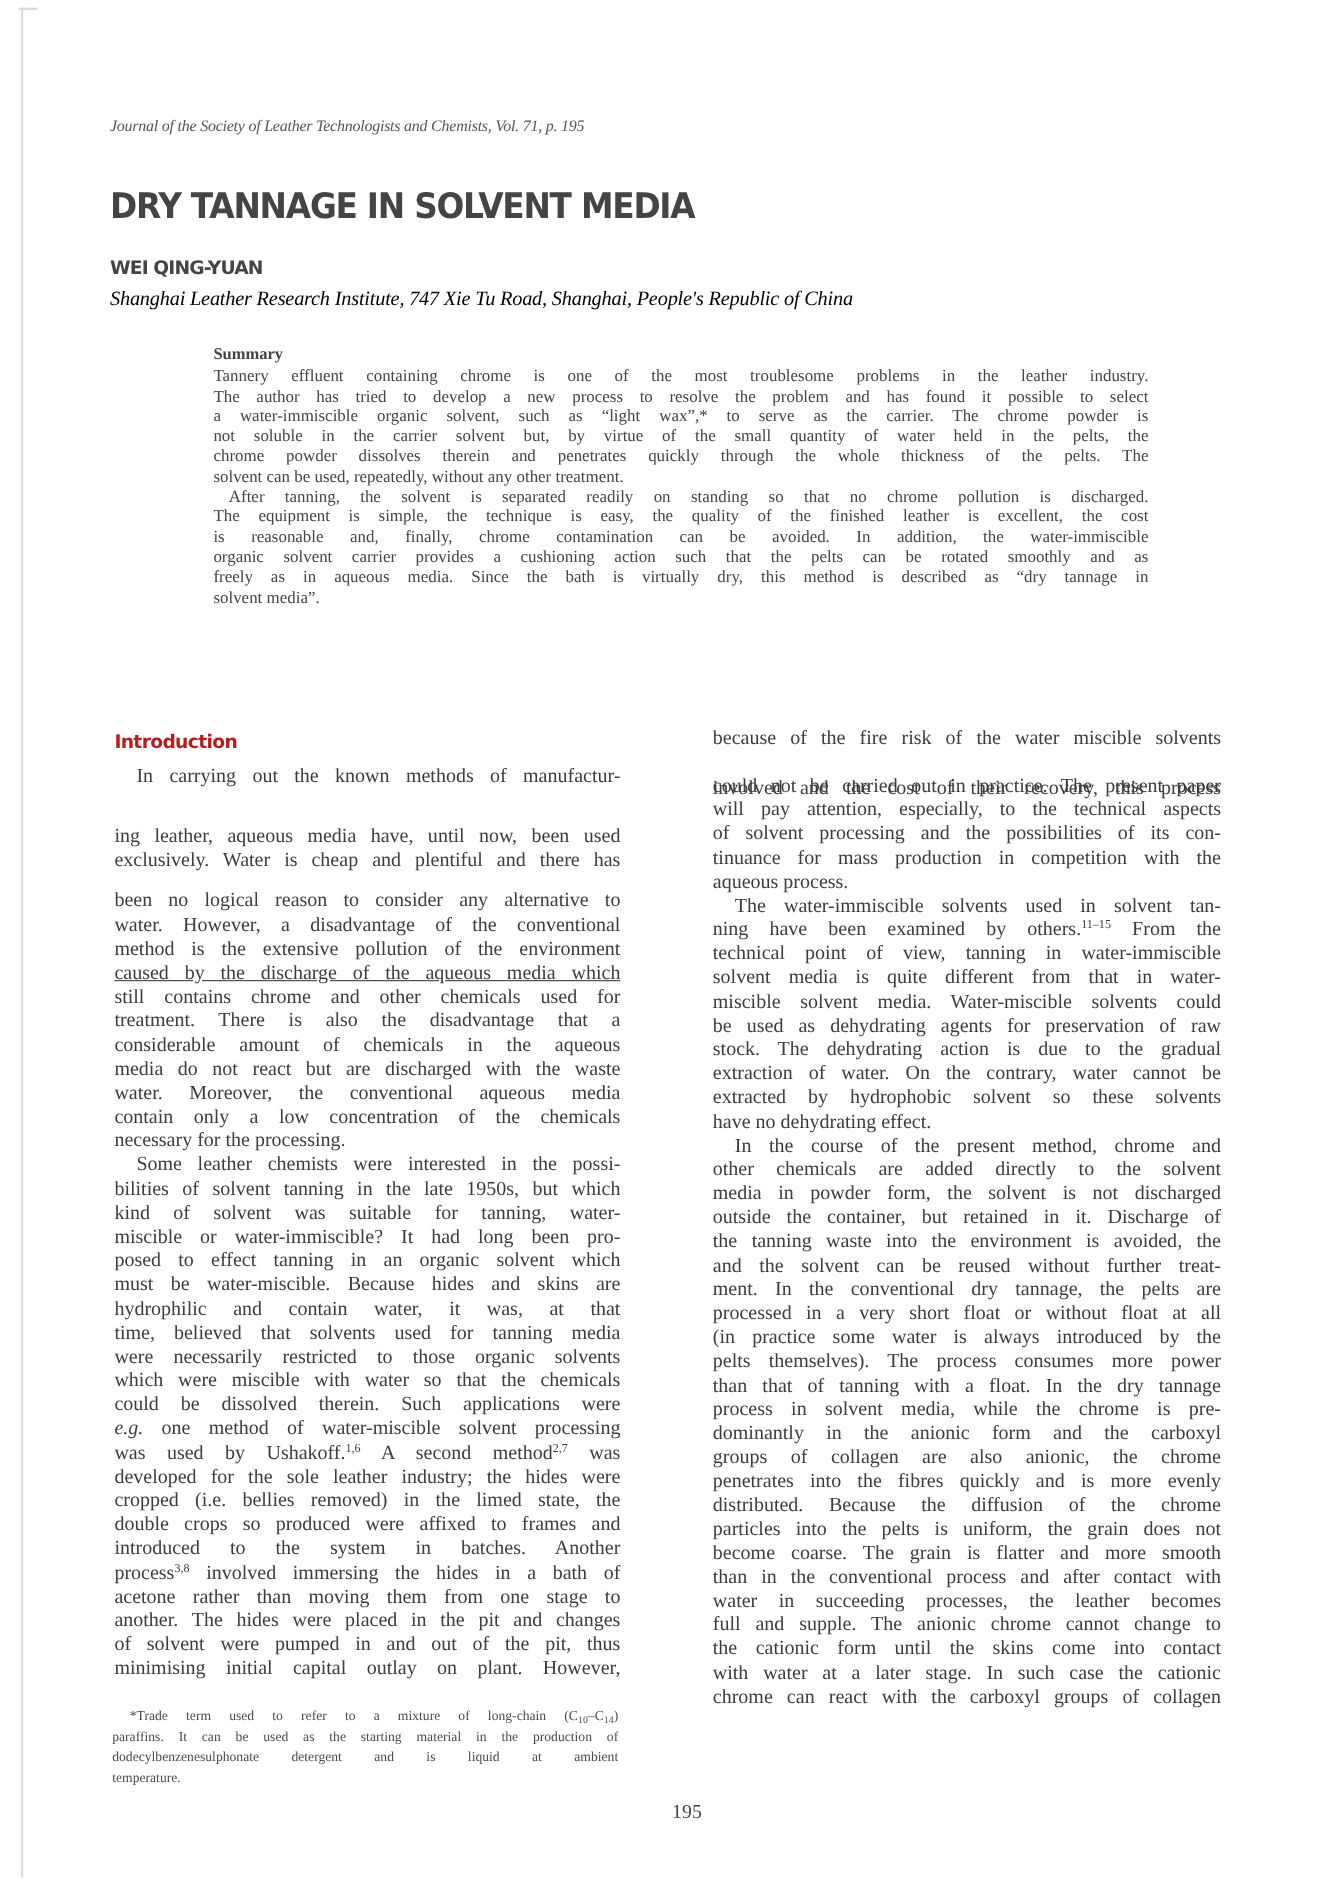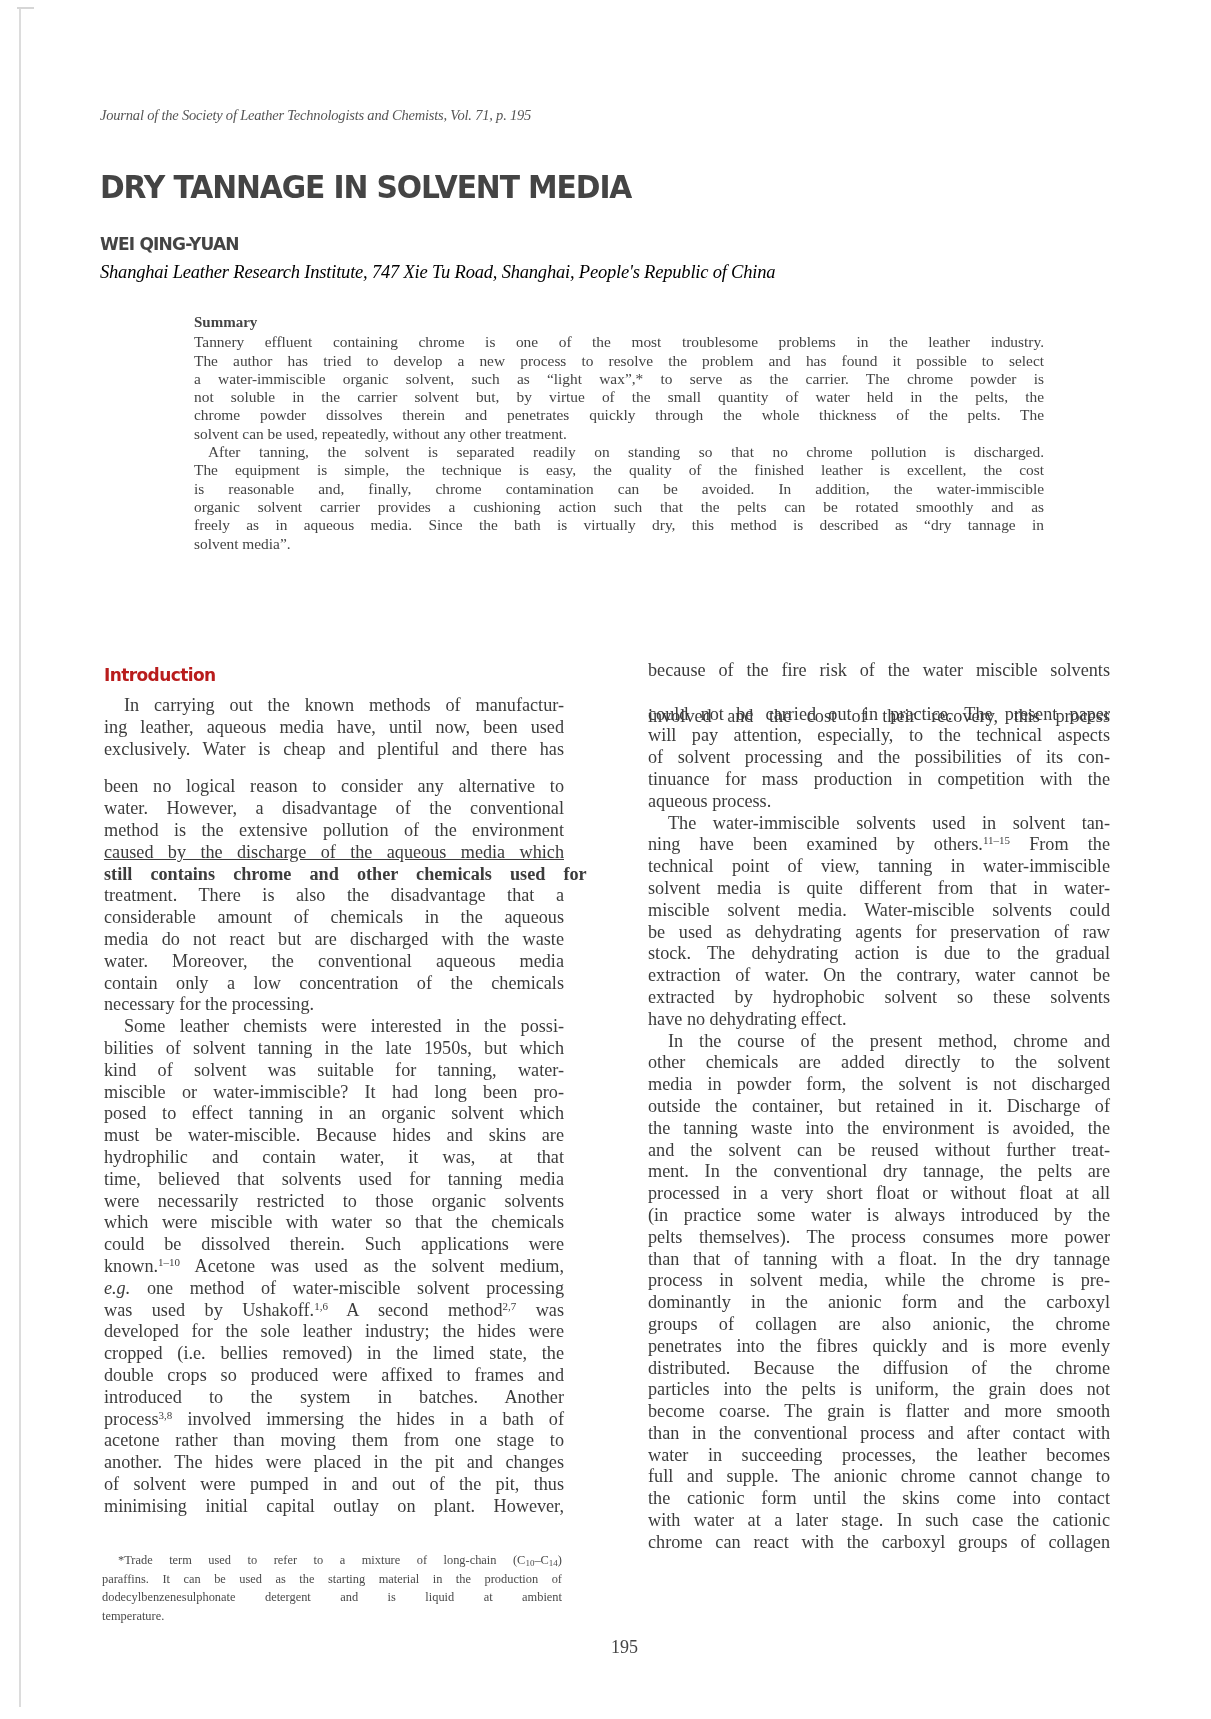--- a/index.html
+++ b/index.html
@@ -53,45 +53,44 @@
   <span class="jline" style="white-space: nowrap;"><span style="display: inline-block; word-spacing: 20.2266px;">is reasonable and, finally, chrome contamination can be avoided. In addition, the water-immiscible</span></span>
   <span class="jline" style="white-space: nowrap;"><span style="display: inline-block; word-spacing: 13.9287px;">organic solvent carrier provides a cushioning action such that the pelts can be rotated smoothly and as</span></span>
   <span class="jline" style="white-space: nowrap;"><span style="display: inline-block; word-spacing: 12.5156px;">freely as in aqueous media. Since the bath is virtually dry, this method is described as “dry tannage in</span></span>
   <span class="jline last">solvent media”.</span>
 </div>
 
 <div class="section-heading">Introduction</div>
 
 <div class="col col-left">
   <span class="jline indent" style="white-space: nowrap;"><span style="display: inline-block; word-spacing: 10.3103px;">In carrying out the known methods of manufactur-</span></span>
-  <span class="jline" style="white-space: nowrap;"><span style="display: inline-block; word-spacing: 8.55859px;">ing leather, aqueous media have, until now, been used</span></span>
+  <span class="jline" style="white-space: nowrap; margin-top: 32px;"><span style="display: inline-block; word-spacing: 8.55859px;">ing leather, aqueous media have, until now, been used</span></span>
   <span class="jline" style="white-space: nowrap;"><span style="display: inline-block; word-spacing: 8.18945px;">exclusively. Water is cheap and plentiful and there has</span></span>
   <span class="jline" style="white-space: nowrap; margin-top: 16px;"><span style="display: inline-block; word-spacing: 10.1523px;">been no logical reason to consider any alternative to</span></span>
   <span class="jline" style="white-space: nowrap;"><span style="display: inline-block; word-spacing: 13.9974px;">water. However, a disadvantage of the conventional</span></span>
   <span class="jline" style="white-space: nowrap;"><span style="display: inline-block; word-spacing: 10.8013px;">method is the extensive pollution of the environment</span></span>
   <span class="jline" style="white-space: nowrap;"><span style="display: inline-block; word-spacing: 9.81445px; text-decoration: underline;">caused by the discharge of the aqueous media which</span></span>
-  <span class="jline" style="white-space: nowrap;"><span style="display: inline-block; word-spacing: 13.5491px; font-weight: bold;">still contains chrome and other chemicals used for</span></span>
+  <span class="jline" style="white-space: nowrap;"><span style="display: inline-block; word-spacing: 13.5491px;">still contains chrome and other chemicals used for</span></span>
   <span class="jline" style="white-space: nowrap;"><span style="display: inline-block; word-spacing: 16.9911px;">treatment. There is also the disadvantage that a</span></span>
   <span class="jline" style="white-space: nowrap;"><span style="display: inline-block; word-spacing: 17.0703px;">considerable amount of chemicals in the aqueous</span></span>
   <span class="jline" style="white-space: nowrap;"><span style="display: inline-block; word-spacing: 8.6684px;">media do not react but are discharged with the waste</span></span>
   <span class="jline" style="white-space: nowrap;"><span style="display: inline-block; word-spacing: 19.5219px;">water. Moreover, the conventional aqueous media</span></span>
   <span class="jline" style="white-space: nowrap;"><span style="display: inline-block; word-spacing: 13.9844px;">contain only a low concentration of the chemicals</span></span>
   <span class="jline last">necessary for the processing.</span>
   <span class="jline indent" style="white-space: nowrap;"><span style="display: inline-block; word-spacing: 9.6808px;">Some leather chemists were interested in the possi-</span></span>
   <span class="jline" style="white-space: nowrap;"><span style="display: inline-block; word-spacing: 7.6684px;">bilities of solvent tanning in the late 1950s, but which</span></span>
   <span class="jline" style="white-space: nowrap;"><span style="display: inline-block; word-spacing: 16.7009px;">kind of solvent was suitable for tanning, water-</span></span>
   <span class="jline" style="white-space: nowrap;"><span style="display: inline-block; word-spacing: 11.7254px;">miscible or water-immiscible? It had long been pro-</span></span>
   <span class="jline" style="white-space: nowrap;"><span style="display: inline-block; word-spacing: 11.1152px;">posed to effect tanning in an organic solvent which</span></span>
   <span class="jline" style="white-space: nowrap;"><span style="display: inline-block; word-spacing: 11.2188px;">must be water-miscible. Because hides and skins are</span></span>
   <span class="jline" style="white-space: nowrap;"><span style="display: inline-block; word-spacing: 19.5692px;">hydrophilic and contain water, it was, at that</span></span>
   <span class="jline" style="white-space: nowrap;"><span style="display: inline-block; word-spacing: 12.7522px;">time, believed that solvents used for tanning media</span></span>
   <span class="jline" style="white-space: nowrap;"><span style="display: inline-block; word-spacing: 13.7604px;">were necessarily restricted to those organic solvents</span></span>
   <span class="jline" style="white-space: nowrap;"><span style="display: inline-block; word-spacing: 8.88867px;">which were miscible with water so that the chemicals</span></span>
   <span class="jline" style="white-space: nowrap;"><span style="display: inline-block; word-spacing: 15.2995px;">could be dissolved therein. Such applications were</span></span>
-  <span class="jline" style="white-space: nowrap;"><span style="display: inline-block; word-spacing: 10.9754px;"><span><span>known.</span><sup>1–10</sup> <span>Acetone was used as the solvent medium,</span></span></span></span>
   <span class="jline" style="white-space: nowrap;"><span style="display: inline-block; word-spacing: 12.0755px;"><span><span class="ital">e.g.</span> <span>one method of water-miscible solvent processing</span></span></span></span>
   <span class="jline" style="white-space: nowrap;"><span style="display: inline-block; word-spacing: 14.9219px;"><span><span>was used by Ushakoff.</span><sup>1,6</sup> <span>A second method</span><sup>2,7</sup> <span>was</span></span></span></span>
   <span class="jline" style="white-space: nowrap;"><span style="display: inline-block; word-spacing: 8.25781px;">developed for the sole leather industry; the hides were</span></span>
   <span class="jline" style="white-space: nowrap;"><span style="display: inline-block; word-spacing: 10.2148px;">cropped (i.e. bellies removed) in the limed state, the</span></span>
   <span class="jline" style="white-space: nowrap;"><span style="display: inline-block; word-spacing: 9.31055px;">double crops so produced were affixed to frames and</span></span>
   <span class="jline" style="white-space: nowrap;"><span style="display: inline-block; word-spacing: 22.7031px;">introduced to the system in batches. Another</span></span>
   <span class="jline" style="white-space: nowrap;"><span style="display: inline-block; word-spacing: 10.5723px;"><span><span>process</span><sup>3,8</sup> <span>involved immersing the hides in a bath of</span></span></span></span>
   <span class="jline" style="white-space: nowrap;"><span style="display: inline-block; word-spacing: 11.1621px;">acetone rather than moving them from one stage to</span></span>
   <span class="jline" style="white-space: nowrap;"><span style="display: inline-block; word-spacing: 7.93924px;">another. The hides were placed in the pit and changes</span></span>
   <span class="jline" style="white-space: nowrap;"><span style="display: inline-block; word-spacing: 9.78281px;">of solvent were pumped in and out of the pit, thus</span></span>

